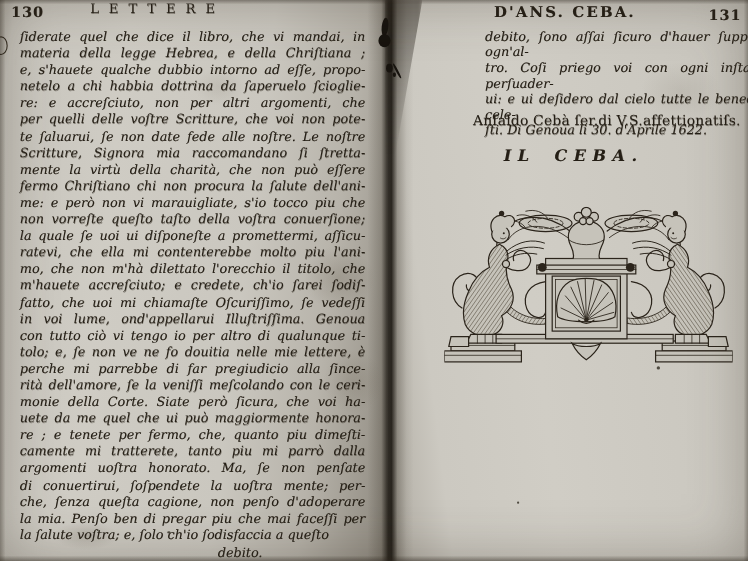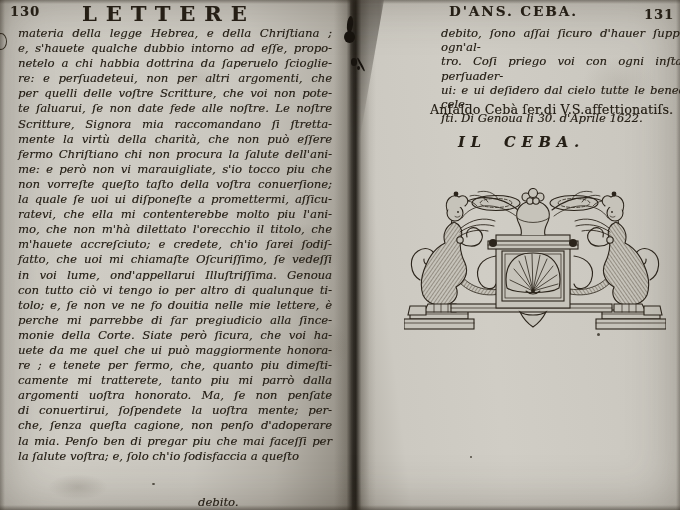--- a/index.html
+++ b/index.html
@@ -12,21 +12,21 @@
   .page-right{left:352px;width:328px;
     background:linear-gradient(83deg,#837e74 0px,#b4b0a7 12px,#ccc9c1 60px,#d0cdc5 160px,#c8c5bd 100%);}
   .fold{position:absolute;left:334px;top:0;width:42px;height:100%;
     background:linear-gradient(90deg,rgba(60,54,44,0) 0%,rgba(60,54,44,0.25) 30%,rgba(25,21,15,0.85) 45%,rgba(25,21,15,0.9) 52%,rgba(60,54,44,0.35) 65%,rgba(60,54,44,0.08) 85%,rgba(60,54,44,0) 100%);}
   .fold-top{position:absolute;left:350px;top:0;width:34px;height:140px;
     background:linear-gradient(180deg,rgba(30,25,18,0.5),rgba(30,25,18,0));
     clip-path:polygon(0 0,100% 0,28% 100%,0 100%);filter:blur(2px);}
   .pnum{position:absolute;font-weight:bold;font-size:13px;letter-spacing:1px;}
   #pnL{left:10px;top:4px;}
   #pnR{left:644px;top:7px;}
-  #runL{position:absolute;left:82px;top:1px;font-weight:bold;font-size:21px;letter-spacing:9px;}
+  #runL{position:absolute;left:82px;top:1px;font-weight:normal;font-size:12px;letter-spacing:9px;}
   #runR{position:absolute;left:449px;top:3px;font-weight:bold;font-size:13.5px;letter-spacing:2px;}
   .textcol{position:absolute;font-style:italic;}
   #colL{left:18px;top:26px;width:314px;line-height:15.1px;font-size:11.6px;}
   #colR{left:395px;top:26px;width:280px;line-height:14.2px;font-size:11.6px;margin-left:46px;}
   .line{text-align:justify;text-align-last:justify;}
   .textcol .line:last-child{text-align:center;text-align-last:left;}
   #catchword{position:absolute;left:198px;top:495px;font-style:italic;font-size:11.6px;}
   #signature{position:absolute;left:430px;top:102px;font-size:12.6px;letter-spacing:0.2px;}
   #finis{position:absolute;left:458px;top:133px;font-style:italic;font-weight:bold;
          font-size:14.5px;letter-spacing:6px;word-spacing:6px;}
@@ -56,40 +56,42 @@
   <div class="stain" style="left:176px;top:62px;width:46px;height:34px;background:radial-gradient(ellipse,rgba(104,96,82,0.12),transparent 70%);"></div>
   <div class="stain" style="left:582px;top:56px;width:74px;height:54px;background:radial-gradient(ellipse,rgba(104,96,82,0.13),transparent 70%);"></div>
   <div class="stain" style="left:48px;top:474px;width:60px;height:26px;background:radial-gradient(ellipse,rgba(80,72,60,0.18),transparent 70%);"></div>
 
   <div class="pnum" id="pnL">130</div>
   <div id="runL">LETTERE</div>
   <div id="runR">D'ANS. CEBA.</div>
   <div class="pnum" id="pnR">131</div>
 
   <div class="textcol" id="colL">
+      <div class="line">ſiderate quel che dice il libro, che vi mandai, in</div>
       <div class="line">materia della legge Hebrea, e della Chriſtiana ;</div>
       <div class="line">e, s'hauete qualche dubbio intorno ad eſſe, propo-</div>
       <div class="line">netelo a chi habbia dottrina da ſaperuelo ſcioglie-</div>
-      <div class="line">re: e perſuadeteui, non per altri argomenti, che</div>
+      <div class="line">re: e accreſciuto, non per altri argomenti, che</div>
       <div class="line">per quelli delle voſtre Scritture, che voi non pote-</div>
       <div class="line">te ſaluarui, ſe non date fede alle noſtre. Le noſtre</div>
       <div class="line">Scritture, Signora mia raccomandano ſi ſtretta-</div>
       <div class="line">mente la virtù della charità, che non può eſſere</div>
       <div class="line">fermo Chriſtiano chi non procura la ſalute dell'ani-</div>
       <div class="line">me: e però non vi marauigliate, s'io tocco piu che</div>
       <div class="line">non vorreſte queſto taſto della voſtra conuerſione;</div>
       <div class="line">la quale ſe uoi ui diſponeſte a promettermi, aſſicu-</div>
       <div class="line">ratevi, che ella mi contenterebbe molto piu l'ani-</div>
       <div class="line">mo, che non m'hà dilettato l'orecchio il titolo, che</div>
       <div class="line">m'hauete accreſciuto; e credete, ch'io ſarei ſodiſ-</div>
       <div class="line">fatto, che uoi mi chiamaſte Oſcuriſſimo, ſe vedeſſi</div>
       <div class="line">in voi lume, ond'appellarui Illuſtriſſima. Genoua</div>
       <div class="line">con tutto ciò vi tengo io per altro di qualunque ti-</div>
       <div class="line">tolo; e, ſe non ve ne fo douitia nelle mie lettere, è</div>
       <div class="line">perche mi parrebbe di far pregiudicio alla ſince-</div>
+      <div class="line">rità dell'amore, ſe la veniſſi meſcolando con le ceri-</div>
       <div class="line">monie della Corte. Siate però ſicura, che voi ha-</div>
       <div class="line">uete da me quel che ui può maggiormente honora-</div>
       <div class="line">re ; e tenete per fermo, che, quanto piu dimeſti-</div>
       <div class="line">camente mi tratterete, tanto piu mi parrò dalla</div>
       <div class="line">argomenti uoſtra honorato. Ma, ſe non penſate</div>
       <div class="line">di conuertirui, ſoſpendete la uoſtra mente; per-</div>
       <div class="line">che, ſenza queſta cagione, non penſo d'adoperare</div>
       <div class="line">la mia. Penſo ben di pregar piu che mai faceſſi per</div>
       <div class="line">la ſalute voſtra; e, ſolo ch'io ſodisfaccia a queſto</div>
     </div>

